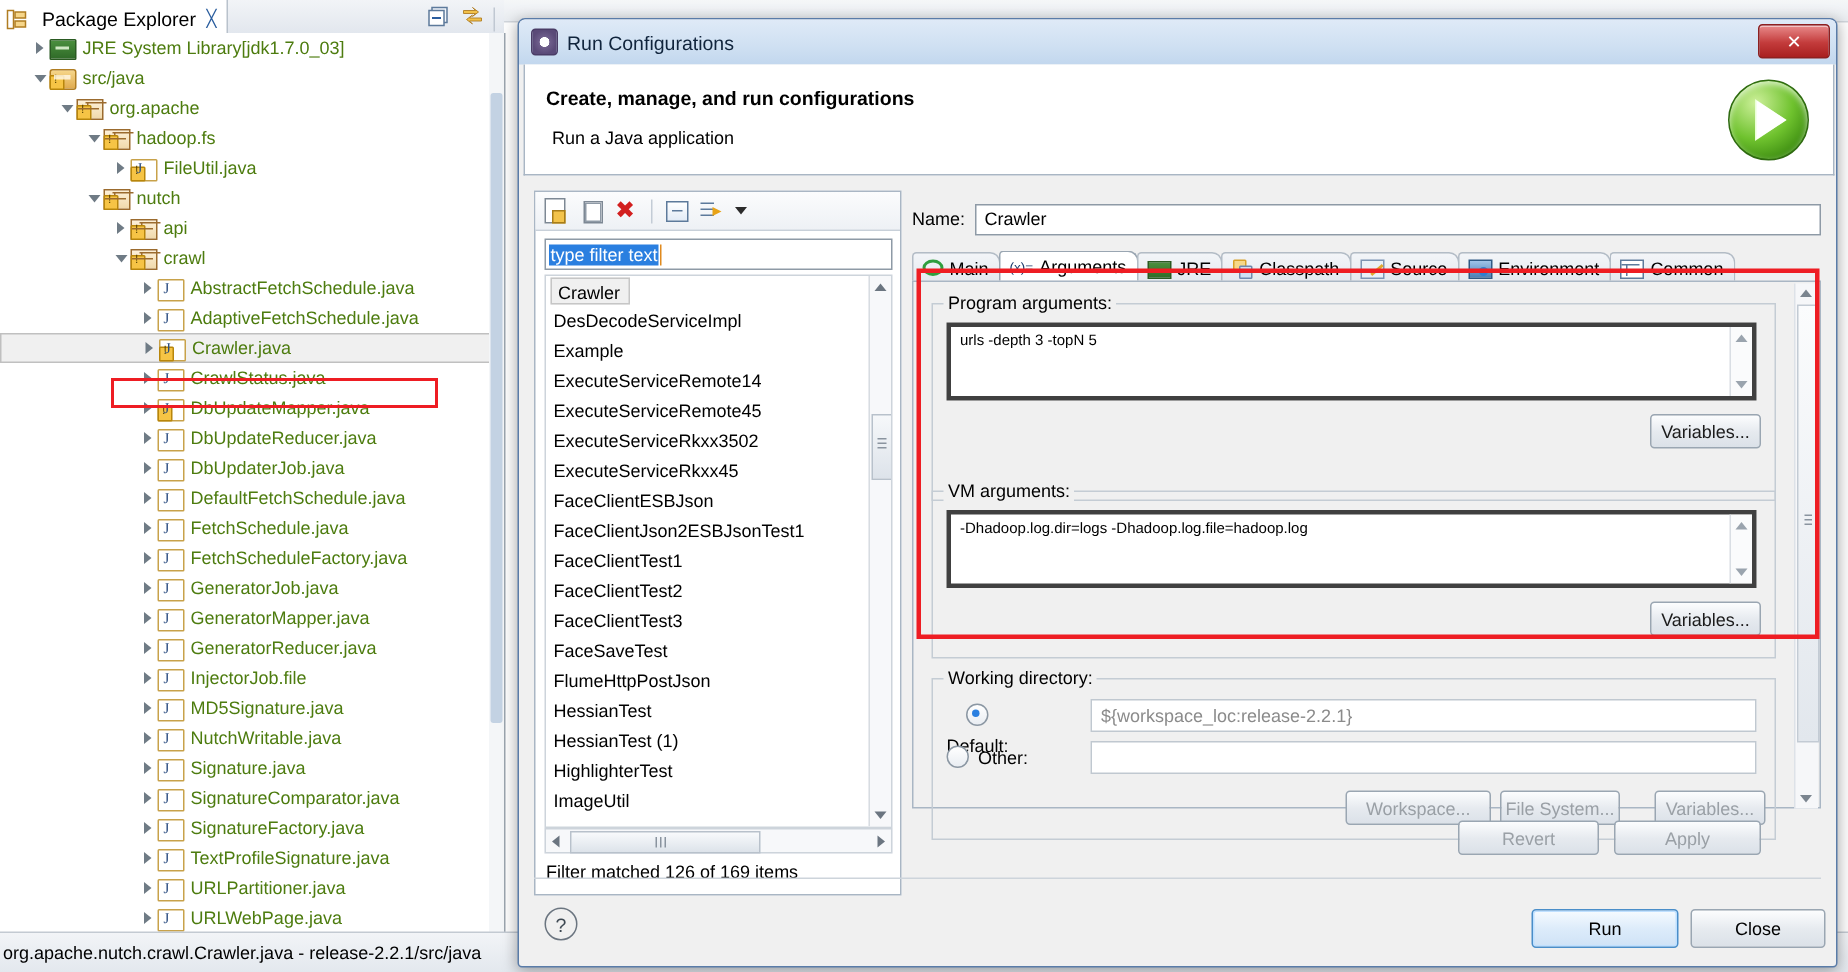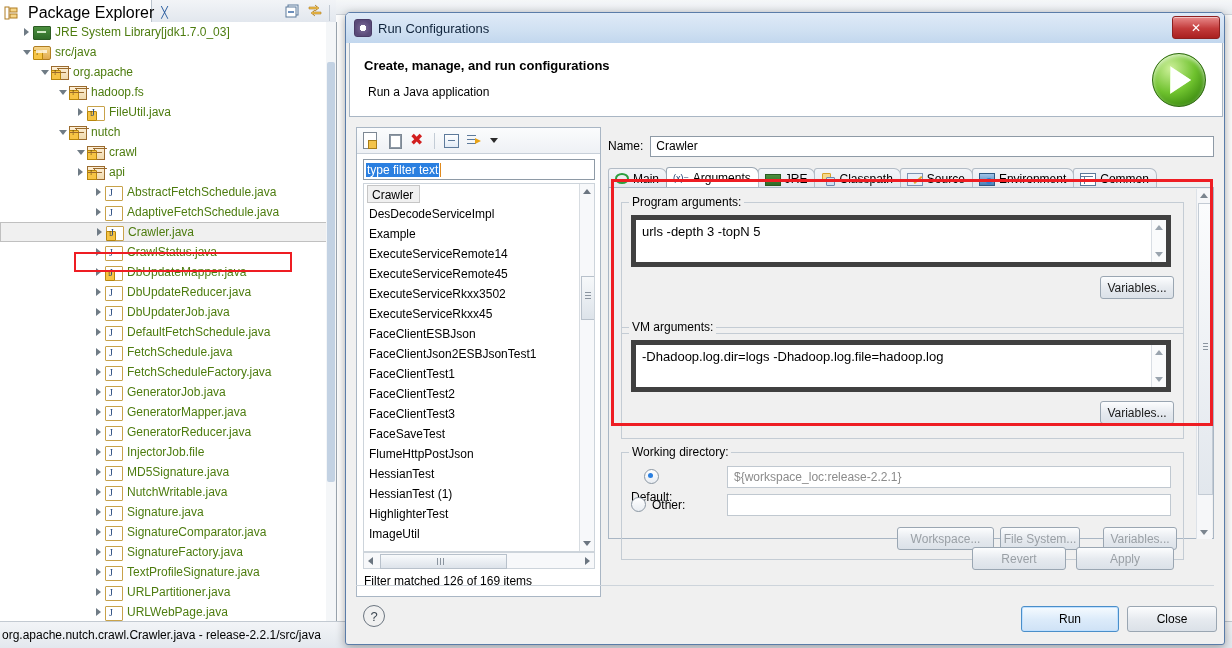--- a/index.html
+++ b/index.html
@@ -26,21 +26,21 @@
     border-bottom:1px solid #b9c2cc;
   }
   #pkg-tab{
     position:absolute;left:0;top:0;height:22px;
     padding:3px 8px 0 4px;
     background:#fff;
     border-right:1px solid #b9c2cc;
     display:flex;align-items:center;gap:4px;
     box-sizing:border-box;
   }
-  #pkg-tab .tab-label{font-size:16px;color:#000;white-space:nowrap;}
+  #pkg-tab .tab-label{font-size:13px;color:#000;white-space:nowrap;}
   .close-x{font-size:11px;color:#2a5d9e;margin-left:3px;font-family:"DejaVu Sans",sans-serif;}
   #pkg-tools{position:absolute;right:6px;top:3px;display:flex;gap:6px;align-items:center;}
 
   #pkg-body{
     position:absolute;left:0;top:22px;width:336px;height:600px;
     background:#fff;border-right:1px solid #9aa4ae;
     overflow:hidden;
   }
   .tree-row{
     height:20px;display:flex;align-items:center;
@@ -231,22 +231,22 @@
   .ic-common::before{content:"";position:absolute;left:0;top:2px;width:12px;height:1px;background:#5d7a9b;}
   .ic-common::after{content:"";position:absolute;left:3px;top:2px;width:1px;height:8px;background:#5d7a9b;}
 
   #tabpane{
     position:absolute;left:0;top:60px;width:606px;height:352px;
     background:#f0f0f0;border:1px solid #a9b6c4;box-sizing:border-box;
   }
   .group{position:absolute;border:1px solid #c4ccd4;background:transparent;box-sizing:border-box;}
   .group > .glabel{position:absolute;left:7px;top:-8px;background:#f0f0f0;padding:0 3px;font-size:12px;}
   .ta{
-    position:absolute;background:#fff;border:5px solid #404040;box-sizing:border-box;
-    font-size:13px;padding:4px 6px;overflow:hidden;
+    position:absolute;background:#fff;border:3px solid #404040;box-sizing:border-box;
+    font-size:10px;padding:4px 6px;overflow:hidden;
   }
   .ta-vs{position:absolute;right:0;top:0;width:14px;height:100%;background:#fafbfc;border-left:1px solid #d9dee4;}
   .ta-vs .au{position:absolute;left:3px;top:5px;border-left:4px solid transparent;border-right:4px solid transparent;border-bottom:5px solid #9aa4ae;}
   .ta-vs .ad{position:absolute;left:3px;bottom:5px;border-left:4px solid transparent;border-right:4px solid transparent;border-top:5px solid #9aa4ae;}
   .btn{
     position:absolute;height:23px;min-width:70px;
     background:linear-gradient(#fcfdfe,#e6eaef 52%,#dbe1e8);
     border:1px solid #9aa6b2;border-radius:3px;
     font-size:12px;display:flex;align-items:center;justify-content:center;
     color:#1b1b1b;box-sizing:border-box;
@@ -369,32 +369,32 @@
             <span class="tlabel">FileUtil.java</span>
           </div>
           <div class="tree-row" style="padding-left: 58px;">
             <span class="arrow open"></span>
             <span class="ticon ic-pkg">
               <span class="warnmark"></span>
             </span>
             <span class="tlabel">nutch</span>
           </div>
           <div class="tree-row" style="padding-left: 76px;">
+            <span class="arrow closed"></span>
+            <span class="ticon ic-pkg">
+              <span class="warnmark"></span>
+            </span>
+            <span class="tlabel">api</span>
+          </div>
+          <div class="tree-row" style="padding-left: 76px;">
             <span class="arrow open"></span>
             <span class="ticon ic-pkg">
               <span class="warnmark"></span>
             </span>
             <span class="tlabel">crawl</span>
-          </div>
-          <div class="tree-row" style="padding-left: 76px;">
-            <span class="arrow closed"></span>
-            <span class="ticon ic-pkg">
-              <span class="warnmark"></span>
-            </span>
-            <span class="tlabel">api</span>
           </div>
           <div class="tree-row" style="padding-left: 94px;">
             <span class="arrow closed"></span>
             <span class="ticon ic-java"></span>
             <span class="tlabel">AbstractFetchSchedule.java</span>
           </div>
           <div class="tree-row" style="padding-left: 94px;">
             <span class="arrow closed"></span>
             <span class="ticon ic-java"></span>
             <span class="tlabel">AdaptiveFetchSchedule.java</span>

